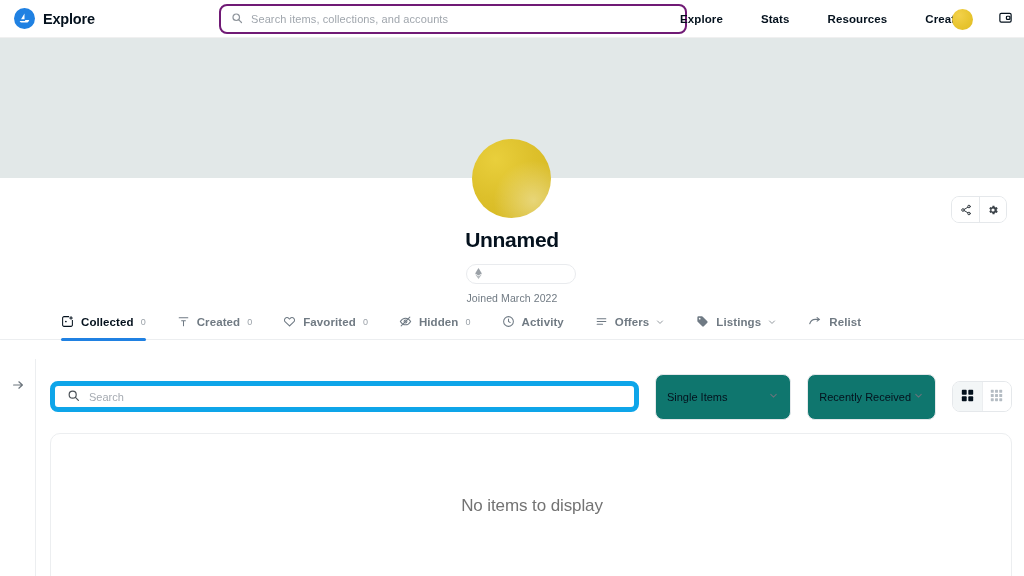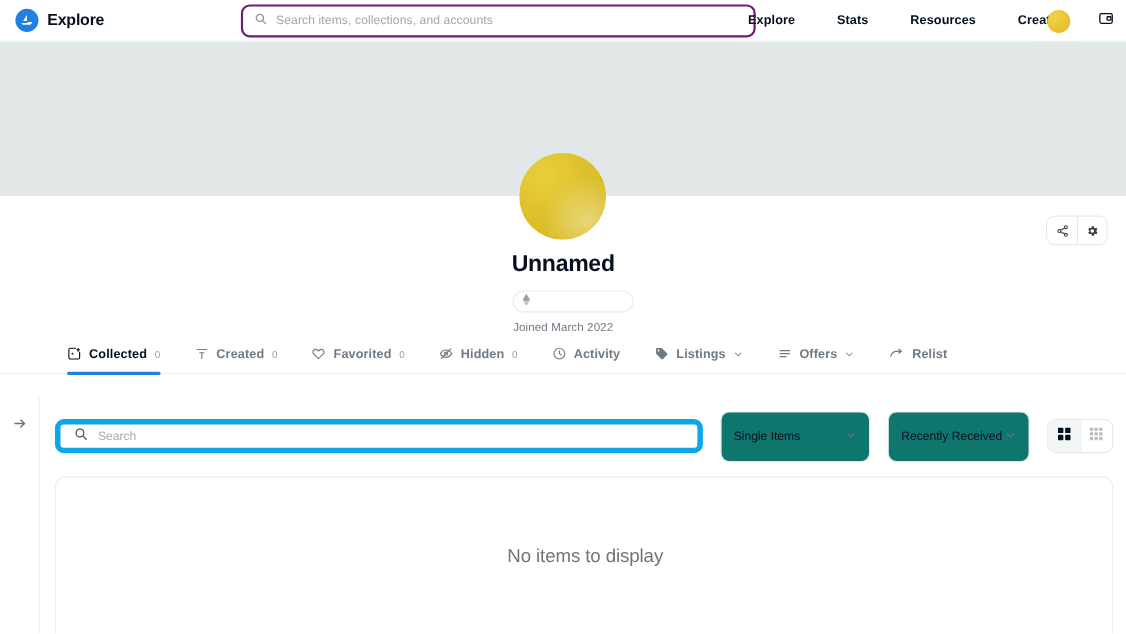--- a/index.html
+++ b/index.html
@@ -284,39 +284,39 @@
         <svg width="13" height="13" viewBox="0 0 24 24" fill="none" stroke="currentColor" stroke-width="1.9" stroke-linecap="round">
           <circle cx="12" cy="12" r="9"></circle>
             <path d="M12 7.2V12l3.2 2"></path>
         </svg>
       </span>
       <span class="tab-label">Activity</span>
     </div>
 
     <div class="tab">
       <span class="ic">
-        <svg width="13" height="13" viewBox="0 0 24 24" fill="currentColor">
-          <path d="M11 2.5H4.6A2.1 2.1 0 0 0 2.5 4.6V11c0 .6.2 1.1.6 1.5l8.4 8.4c.8.8 2.1.8 2.9 0l6.5-6.5c.8-.8.8-2.1 0-2.9L12.5 3.1a2.1 2.1 0 0 0-1.5-.6zM6.8 8.4a1.6 1.6 0 1 1 0-3.2 1.6 1.6 0 0 1 0 3.2z"></path>
-        </svg>
-      </span>
-      <span class="tab-label">Listings</span>
+        <svg width="13" height="13" viewBox="0 0 24 24" stroke="currentColor" stroke-width="1.9" stroke-linecap="round">
+          <path d="M4 7h16M4 12h16M4 17h10"></path>
+        </svg>
+      </span>
+      <span class="tab-label">Offers</span>
       <span class="chev">
         <svg width="10" height="10" viewBox="0 0 24 24" fill="none" stroke="currentColor" stroke-width="2.2" stroke-linecap="round">
             <path d="M6 9.5 12 15.5 18 9.5"></path>
           </svg>
       </span>
     </div>
 
     <div class="tab">
       <span class="ic">
-        <svg width="13" height="13" viewBox="0 0 24 24" stroke="currentColor" stroke-width="1.9" stroke-linecap="round">
-          <path d="M4 7h16M4 12h16M4 17h10"></path>
-        </svg>
-      </span>
-      <span class="tab-label">Offers</span>
+        <svg width="13" height="13" viewBox="0 0 24 24" fill="currentColor">
+          <path d="M11 2.5H4.6A2.1 2.1 0 0 0 2.5 4.6V11c0 .6.2 1.1.6 1.5l8.4 8.4c.8.8 2.1.8 2.9 0l6.5-6.5c.8-.8.8-2.1 0-2.9L12.5 3.1a2.1 2.1 0 0 0-1.5-.6zM6.8 8.4a1.6 1.6 0 1 1 0-3.2 1.6 1.6 0 0 1 0 3.2z"></path>
+        </svg>
+      </span>
+      <span class="tab-label">Listings</span>
       <span class="chev">
         <svg width="10" height="10" viewBox="0 0 24 24" fill="none" stroke="currentColor" stroke-width="2.2" stroke-linecap="round">
             <path d="M6 9.5 12 15.5 18 9.5"></path>
           </svg>
       </span>
     </div>
 
     <div class="tab">
       <span class="ic">
         <svg width="14" height="14" viewBox="0 0 24 24" fill="none" stroke="currentColor" stroke-width="1.9" stroke-linecap="round">

